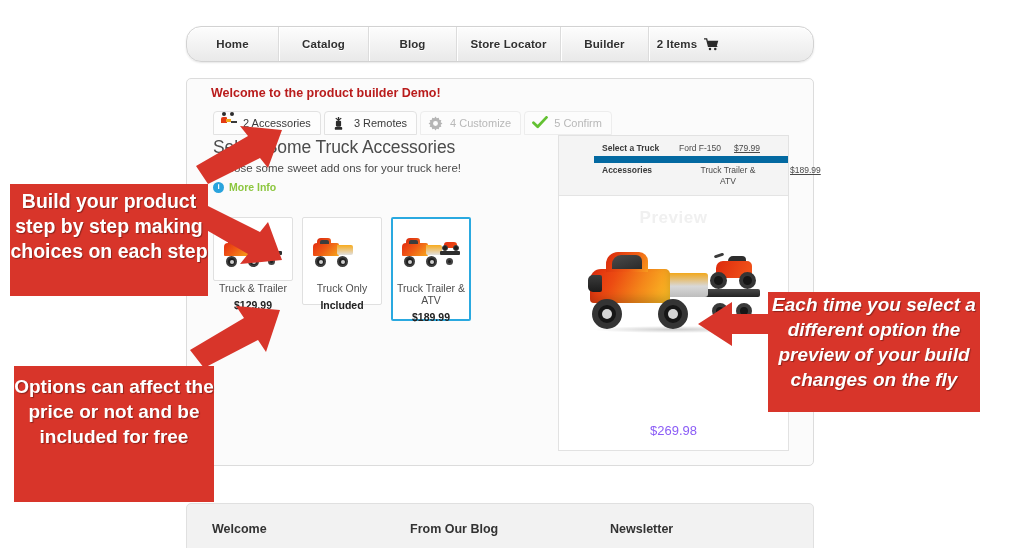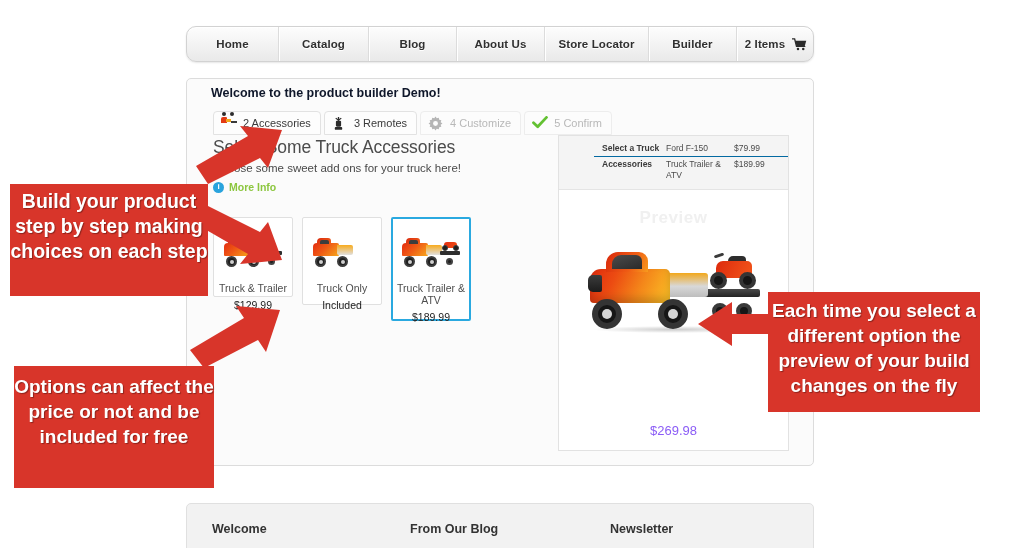--- a/index.html
+++ b/index.html
@@ -14,21 +14,21 @@
     -webkit-font-smoothing: antialiased;
   }
 
   
   .navbar {
     position: absolute;
     left: 186px; top: 26px;
     width: 628px; height: 36px;
     background: linear-gradient(to bottom, #fdfdfd 0%, #f3f3f3 50%, #e9e9e9 100%);
     border: 1px solid #d2d2d2;
-    border-radius: 10px;
+    border-radius: 15px;
     box-shadow: 0 1px 2px rgba(0,0,0,0.10), inset 0 1px 0 #ffffff;
     display: flex;
     box-sizing: border-box;
   }
   .nav-item {
     flex: 0 0 auto;
     display: flex;
     align-items: center;
     justify-content: center;
     font-size: 11.5px;
@@ -60,21 +60,21 @@
     background: #fbfbfb;
     border: 1px solid #dcdcdc;
     border-radius: 5px;
     box-sizing: border-box;
   }
   .welcome-title {
     position: absolute;
     left: 24px; top: 7px;
     font-size: 12.5px;
     font-weight: bold;
-    color: #0f172a;
+    color: #b91c1c;
   }
 
   
   .steps {
     position: absolute;
     left: 26px; top: 32px;
     display: flex;
     align-items: flex-end;
     height: 24px;
   }
@@ -166,30 +166,30 @@
     border-radius: 2px;
     padding: 8px 5px 10px 5px;
     box-sizing: border-box;
     text-align: center;
     position: relative;
   }
   .card.selected {
     border: 2px solid #2aa9e0;
     padding: 7px 4px 9px 4px;
   }
-  .card-h1 { height: 80px; }
+  .card-h1 { height: 64px; }
   .card-h2 { height: 88px; }
   .card-h3 { height: 104px; }
   .card-img { height: 52px; display:flex; align-items:center; justify-content:center; }
   .card-label {
     font-size: 10.5px; color:#4d4d4d; line-height: 12px;
     margin-top: 4px;
   }
   .card-price {
-    font-size: 10.5px; color:#222; font-weight:normal; margin-top: 5px;
+    font-size: 10.5px; color:#222; font-weight:bold; margin-top: 5px;
   }
 
   
   .thumb { position: relative; width: 62px; height: 34px; }
   .tb-body {
     position:absolute; left:2px; top:8px; width:26px; height:13px;
     background: linear-gradient(135deg,#e42d10 0%, #ef5a15 45%, #f7a81b 100%);
     border-radius: 4px 2px 1px 1px;
   }
   .tb-cabtop {
@@ -238,24 +238,24 @@
     padding: 5px 0 6px 0;
   }
   .sum-row {
     display: flex;
     font-size: 8.5px;
     color: #4a4a4a;
     padding: 2px 8px;
     line-height: 11px;
     margin-left: 35px;
   }
-  .sum-row + .sum-row { border-top: 1px solid #0369a1; }
+  .sum-row + .sum-row { border-top: 7px solid #0369a1; gap: 28px; }
   .sum-k { width: 64px; font-weight: bold; color:#3a3a3a; flex:0 0 auto;}
-  .sum-v { width: 68px; flex:0 0 auto;}
-  .sum-p { flex:1 1 auto; }
+  .sum-v { width: 68px; flex:0 0 auto;text-align:center;}
+  .sum-p { flex:1 1 auto;text-decoration:underline; }
 
   .preview-watermark {
     position:absolute; left:0; right:0; top:72px;
     text-align:center; font-size:17px; color:#f0f0f0; font-weight:bold;
     letter-spacing:0.5px; pointer-events:none;
   }
   .preview-stage {
     position:absolute; left:0; right:0; top:48px; height: 205px;
     display:flex; align-items:center; justify-content:center;
   }
@@ -351,26 +351,26 @@
     text-shadow: 1px 1px 1px rgba(0,0,0,0.35);
     box-sizing:border-box;
     z-index: 20;
     line-height: 25px;
   }
   .co-topleft {
     left:10px; top:184px; width:198px; height:112px;
     font-size:19.5px; padding-top:5px;
   }
   .co-bottomleft {
-    left:14px; top:366px; width:200px; height:122px;
+    left:14px; top:366px; width:200px; height:136px;
     font-size:19px; padding-top:8px;
   }
   .co-right {
     left:768px; top:292px; width:212px; height:120px;
-    font-size:19px; padding-top:6px;
+    font-size:19px; font-style:italic;
   }
 
   
   .arrow { position:absolute; z-index:19; }
 
   .arrow-ne {
     left:196px; top:126px; width:86px; height:58px;
   }
   .arrow-se {
     left:196px; top:206px; width:86px; height:58px;
@@ -389,23 +389,20 @@
 
 <div class="navbar">
   <div class="nav-item ni-home">
     <span>Home</span>
   </div>
   <div class="nav-item ni-catalog">
     <span>Catalog</span>
   </div>
   <div class="nav-item ni-blog">
     <span>Blog</span>
-  </div>
-  <div class="nav-item ni-about">
-    <span>About Us</span>
   </div>
   <div class="nav-item ni-store">
     <span>Store Locator</span>
   </div>
   <div class="nav-item ni-builder">
     <span>Builder</span>
   </div>
   <div class="nav-item ni-cart">
     <span>2 Items</span>
     <span class="cart-icon">

